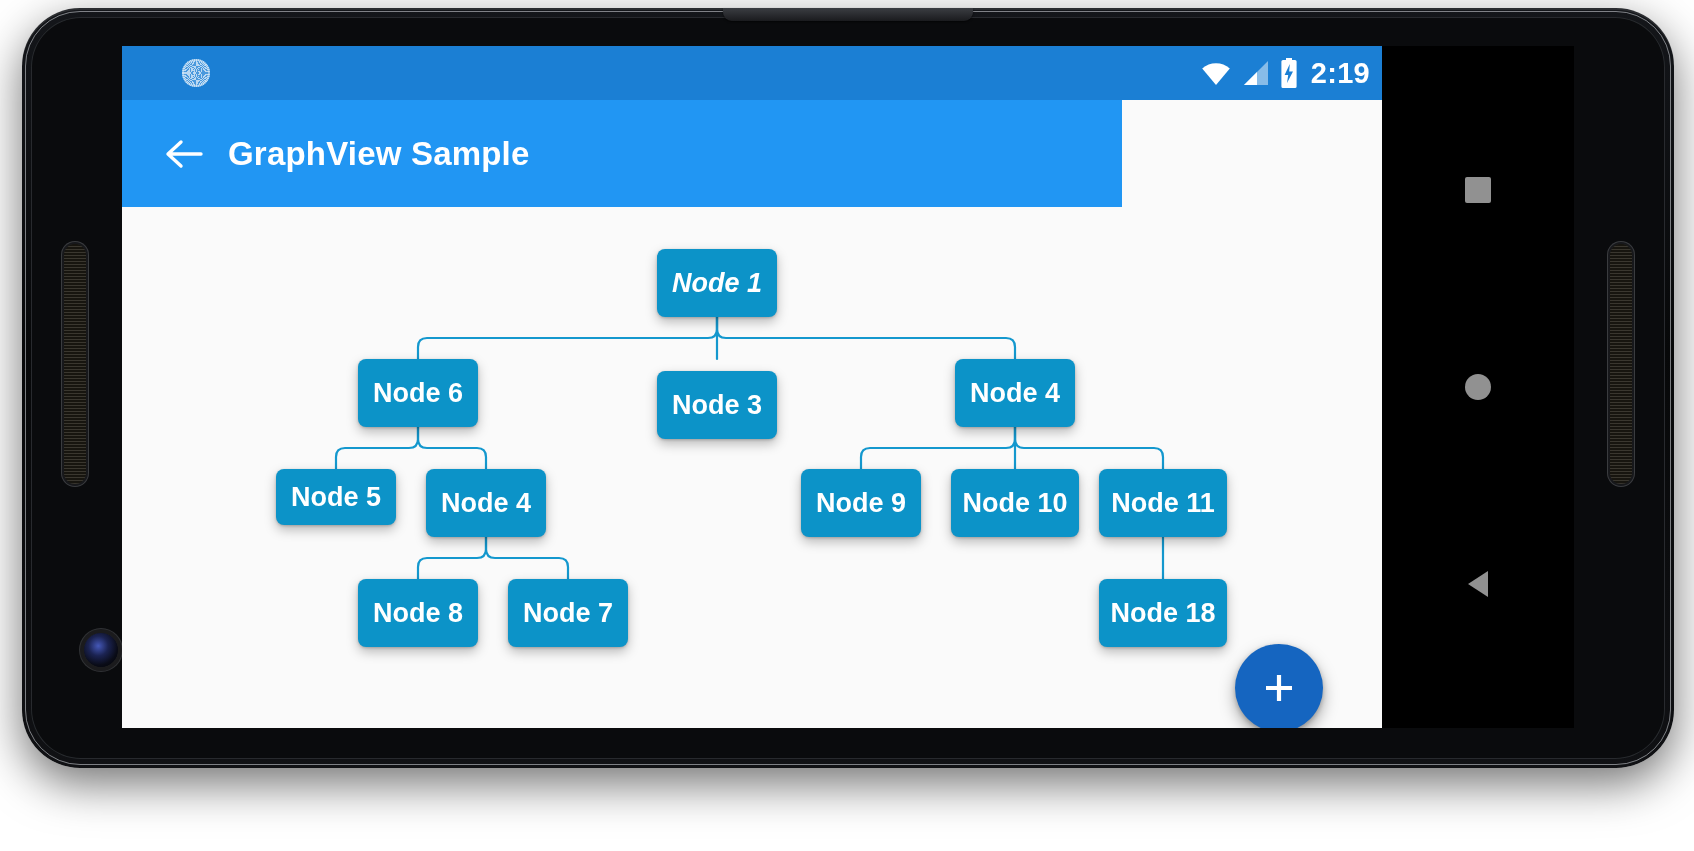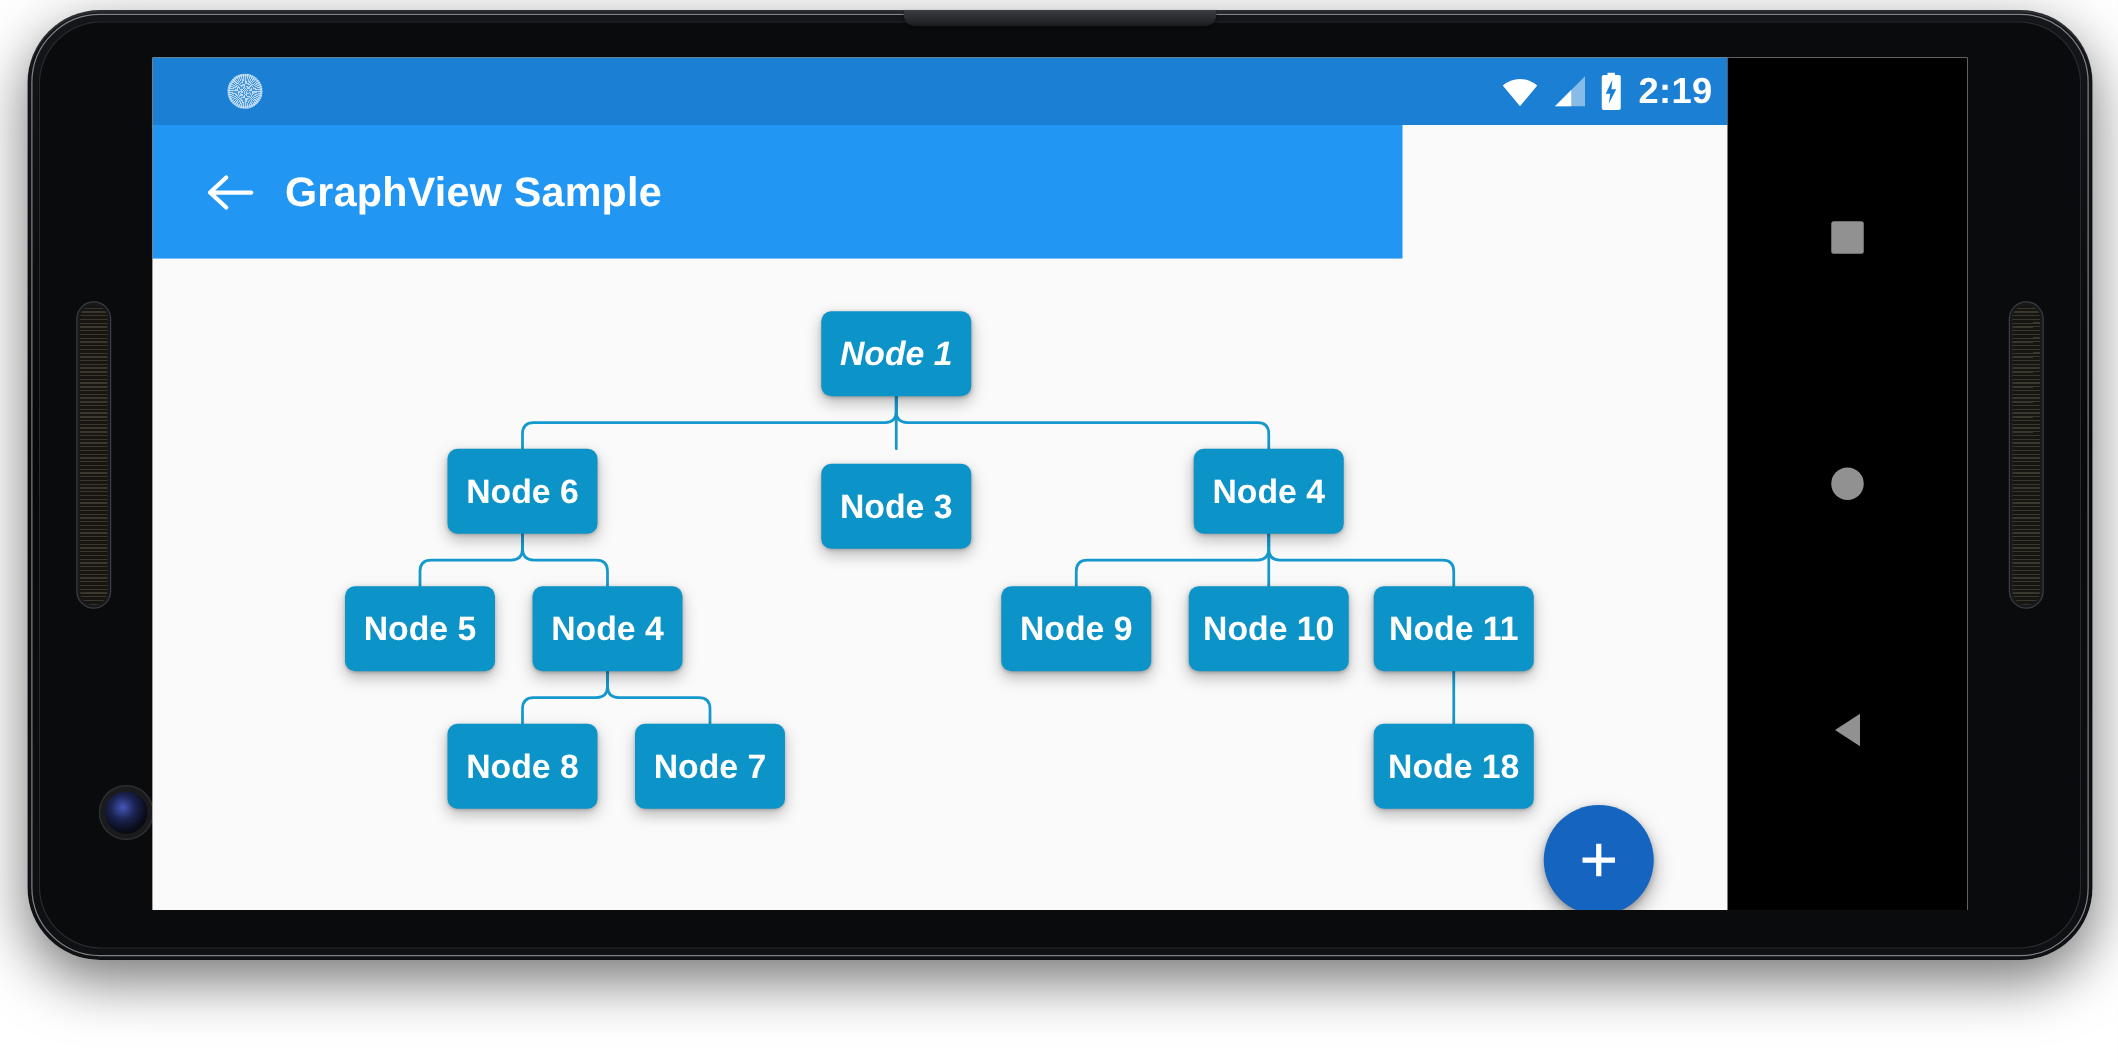--- a/index.html
+++ b/index.html
@@ -255,21 +255,21 @@
         </div>
         <div class="graph-node" style="left: 236px; top: 152px; width: 120px; height: 68px; background: rgb(12, 147, 200);">
           <span>Node 6</span>
         </div>
         <div class="graph-node" style="left: 535px; top: 152px; width: 120px; height: 68px; background: rgb(12, 147, 200); margin-top: 12px;">
           <span>Node 3</span>
         </div>
         <div class="graph-node" style="left: 833px; top: 152px; width: 120px; height: 68px; background: rgb(12, 147, 200);">
           <span>Node 4</span>
         </div>
-        <div class="graph-node" style="left: 154px; top: 262px; width: 120px; height: 68px; background: rgb(12, 147, 200);">
+        <div class="graph-node" style="left: 154px; top: 262px; width: 120px; height: 56px; background: rgb(12, 147, 200);">
           <span>Node 5</span>
         </div>
         <div class="graph-node" style="left: 304px; top: 262px; width: 120px; height: 68px; background: rgb(12, 147, 200);">
           <span>Node 4</span>
         </div>
         <div class="graph-node" style="left: 679px; top: 262px; width: 120px; height: 68px; background: rgb(12, 147, 200);">
           <span>Node 9</span>
         </div>
         <div class="graph-node" style="left: 829px; top: 262px; width: 128px; height: 68px; background: rgb(12, 147, 200);">
           <span>Node 10</span>

